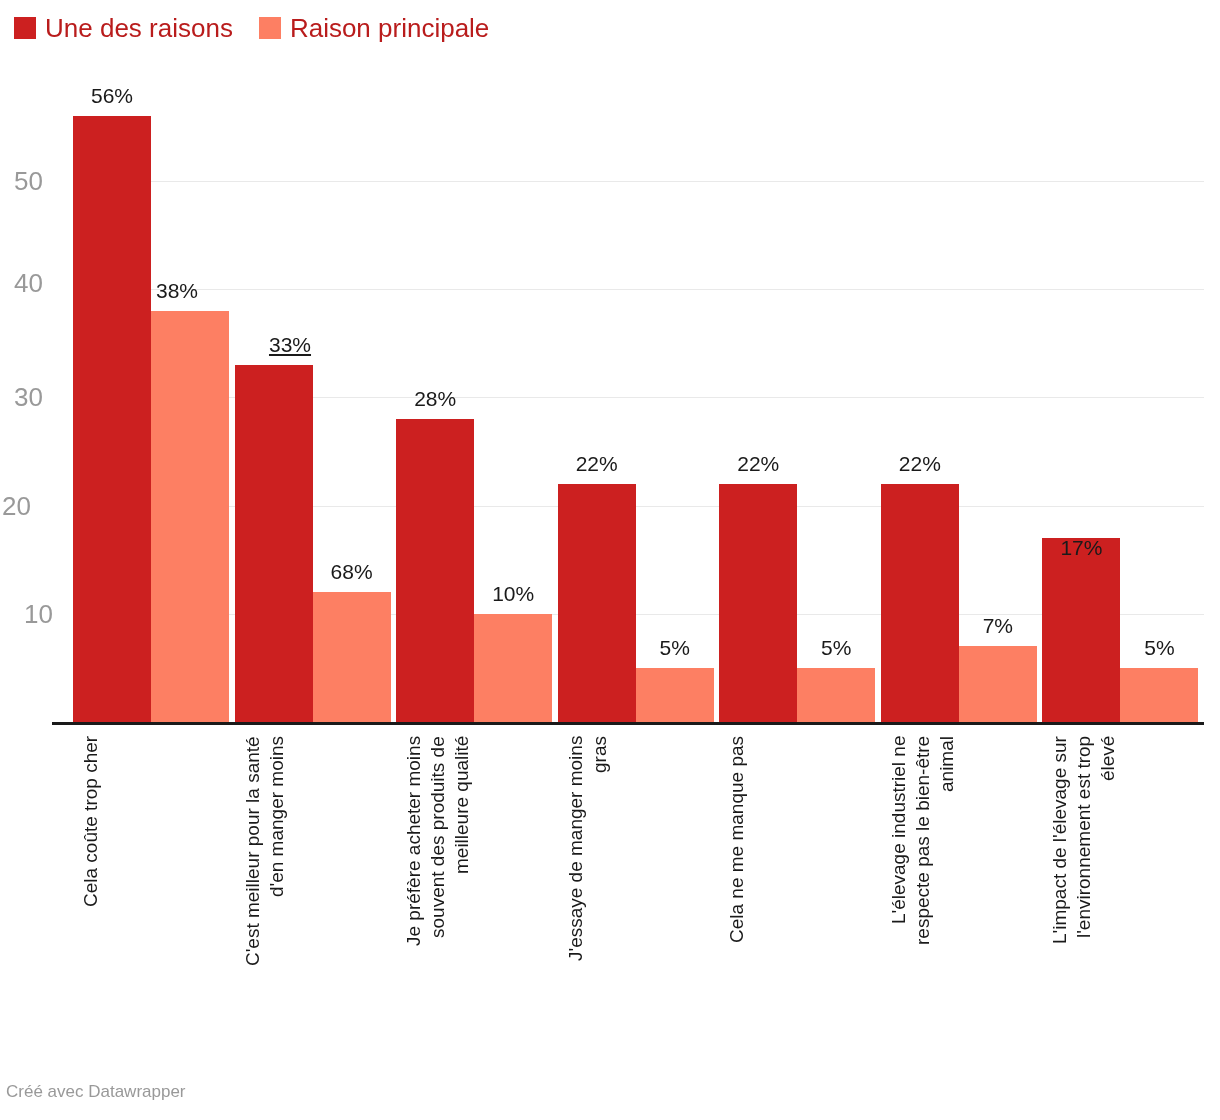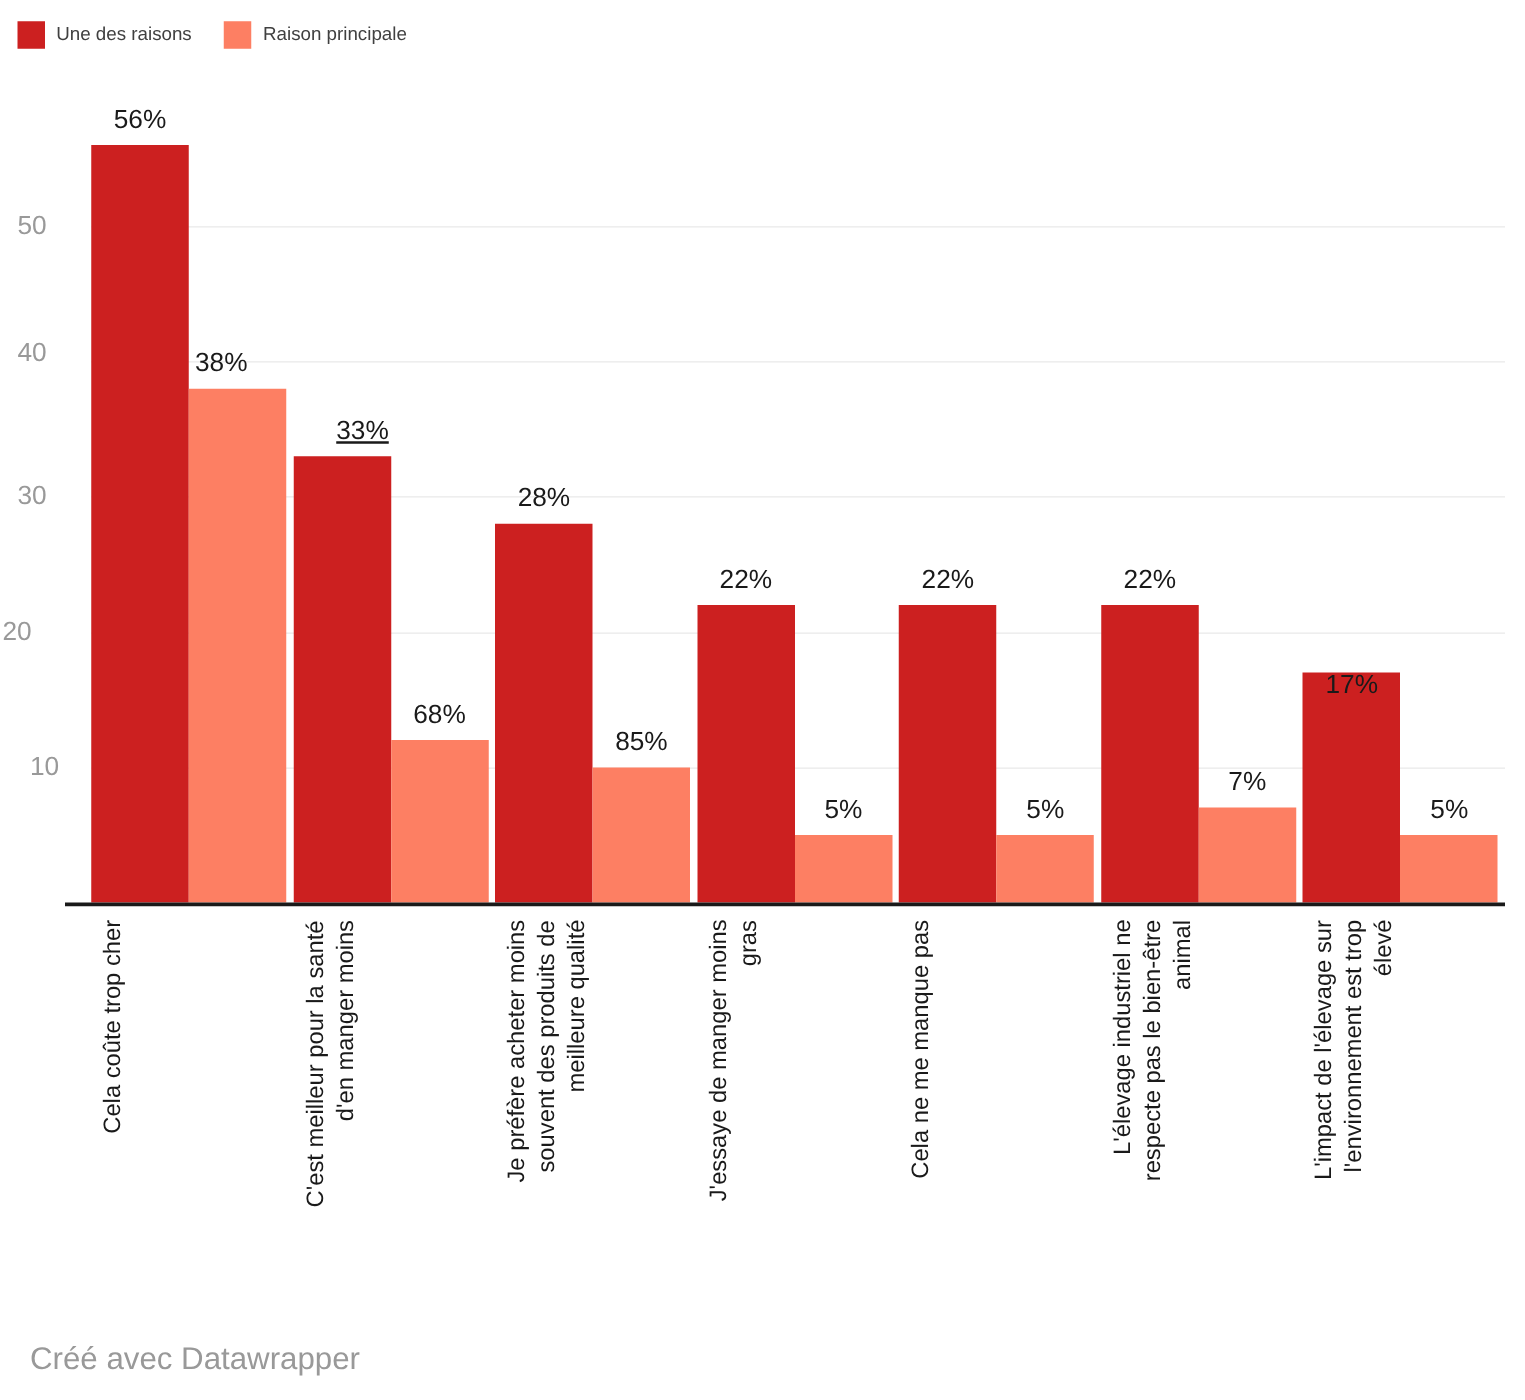--- a/index.html
+++ b/index.html
@@ -27,23 +27,23 @@
   .legend-item {
     display: flex;
     align-items: center;
     gap: 9px;
   }
   .legend-swatch {
     width: 22px; height: 22px;
     flex: 0 0 auto;
   }
   .legend-label {
-    font-size: 15px;
+    font-size: 26px;
     line-height: 22px;
-    color: #404040;
+    color: #b91c1c;
     white-space: nowrap;
   }
 
   
   #plot {
     position: absolute;
     left: 0; top: 0;
     width: 1220px; height: 1120px;
   }
   #grid-layer {
@@ -55,21 +55,21 @@
     position: absolute;
     left: 0; right: 0;
     height: 1px;
     background: #e9e9e9;
   }
   .tick-label {
     position: absolute;
     right: 0;
     width: 46px;
     text-align: left;
-    font-size: 21px;
+    font-size: 26px;
     color: #999999;
     transform: translateY(-50%);
   }
   #baseline {
     position: absolute;
     left: 52px;
     width: 1152px;
     height: 3px;
     background: #1a1a1a;
   }
@@ -100,22 +100,22 @@
     color: #1a1a1a;
     writing-mode: vertical-rl;
     transform: rotate(180deg);
     text-align: right;
     white-space: pre-line;
   }
 
   
   #footer {
     position: absolute;
-    left: 24px; bottom: 18px;
-    font-size: 25px;
+    left: 6px; bottom: 18px;
+    font-size: 17px;
     color: #999999;
   }
 </style>
 </head>
 <body>
 
 <div id="legend">
   <div class="legend-item">
     <span class="legend-swatch" style="background: rgb(204, 32, 32);"></span>
     <span class="legend-label">Une des raisons</span>
@@ -147,21 +147,21 @@
       <div class="cat-label" style="left: 79px; top: 736px; height: 300px;">Cela coûte trop cher</div>
       <div class="bar" style="left: 234.571px; width: 78px; height: 357.06px; bottom: 398px; background: rgb(204, 32, 32);"></div>
       <div class="bar-value" style="left: 239px; width: 102px; top: 332.94px; text-decoration: underline;">33%</div>
       <div class="bar" style="left: 312.571px; width: 78px; height: 129.84px; bottom: 398px; background: rgb(253, 127, 99);"></div>
       <div class="bar-value" style="left: 300.571px; width: 102px; top: 560.16px;">68%</div>
       <div class="cat-label" style="left: 240.571px; top: 736px; height: 300px;">C'est meilleur pour la santé
 d'en manger moins</div>
       <div class="bar" style="left: 396.143px; width: 78px; height: 302.96px; bottom: 398px; background: rgb(204, 32, 32);"></div>
       <div class="bar-value" style="left: 384.143px; width: 102px; top: 387.04px;">28%</div>
       <div class="bar" style="left: 474.143px; width: 78px; height: 108.2px; bottom: 398px; background: rgb(253, 127, 99);"></div>
-      <div class="bar-value" style="left: 462.143px; width: 102px; top: 581.8px;">85%</div>
+      <div class="bar-value" style="left: 462.143px; width: 102px; top: 581.8px;">10%</div>
       <div class="cat-label" style="left: 402.143px; top: 736px; height: 300px;">Je préfère acheter moins
 souvent des produits de
 meilleure qualité</div>
       <div class="bar" style="left: 557.714px; width: 78px; height: 238.04px; bottom: 398px; background: rgb(204, 32, 32);"></div>
       <div class="bar-value" style="left: 545.714px; width: 102px; top: 451.96px;">22%</div>
       <div class="bar" style="left: 635.714px; width: 78px; height: 54.1px; bottom: 398px; background: rgb(253, 127, 99);"></div>
       <div class="bar-value" style="left: 623.714px; width: 102px; top: 635.9px;">5%</div>
       <div class="cat-label" style="left: 563.714px; top: 736px; height: 300px;">J'essaye de manger moins
 gras</div>
       <div class="bar" style="left: 719.286px; width: 78px; height: 238.04px; bottom: 398px; background: rgb(204, 32, 32);"></div>

